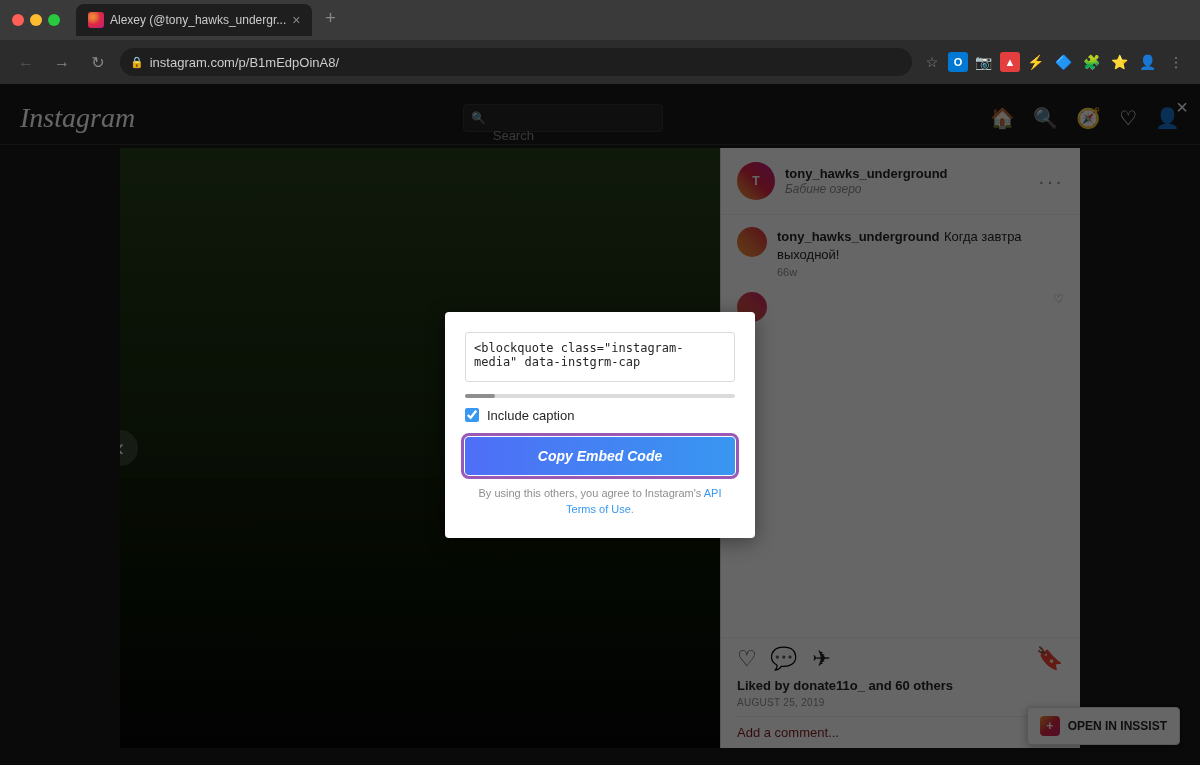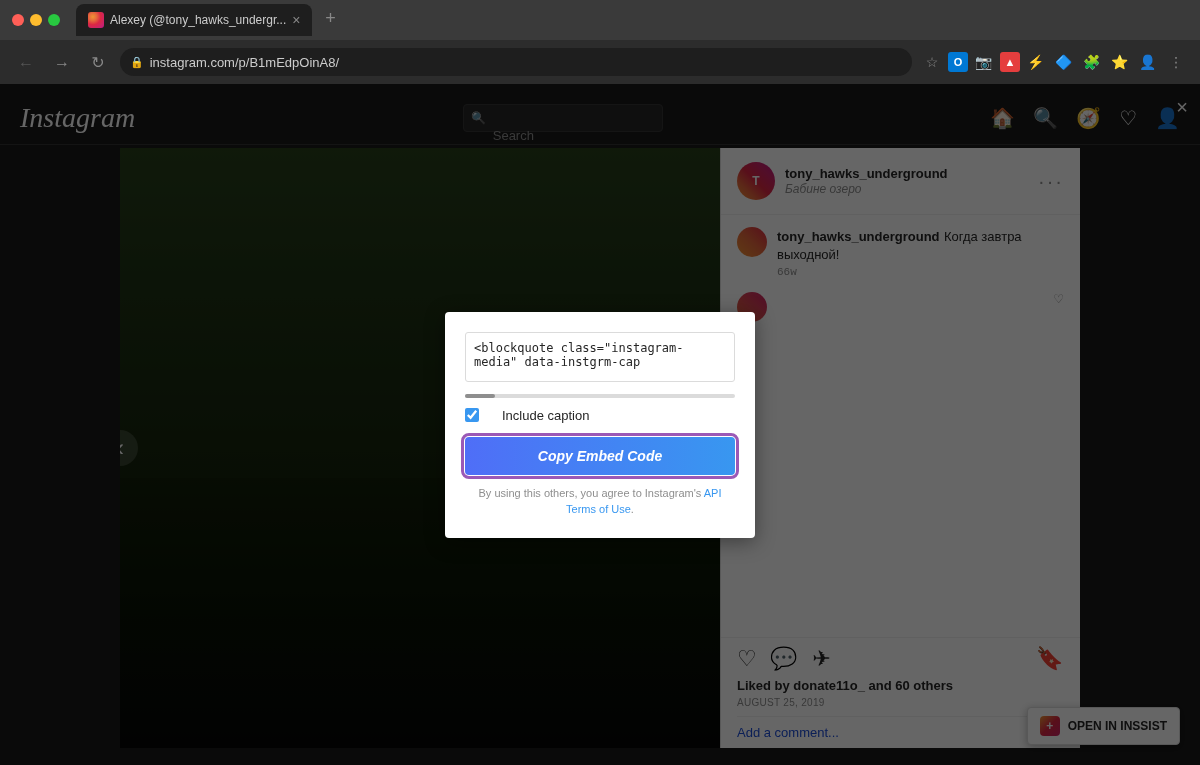--- a/index.html
+++ b/index.html
@@ -66,40 +66,40 @@
     .ig-username { font-size: 13px; font-weight: 600; color: #262626; }
     .ig-location { font-size: 12px; color: #8e8e8e; margin-top: 1px; font-style: italic; }
     .ig-more { margin-left: auto; color: #8e8e8e; font-size: 20px; cursor: pointer; letter-spacing: 2px; }
 
     .ig-comments { flex: 1; overflow-y: auto; padding: 12px 16px; }
     .ig-comment { display: flex; gap: 10px; margin-bottom: 14px; align-items: flex-start; }
     .comment-avatar { width: 30px; height: 30px; border-radius: 50%; background: linear-gradient(45deg, #f09433, #e6683c, #dc2743); flex-shrink: 0; }
     .comment-body { flex: 1; }
     .comment-username { font-size: 13px; font-weight: 600; color: #262626; }
     .comment-text { font-size: 13px; color: #262626; }
-    .comment-meta { font-size: 11px; color: #8e8e8e; margin-top: 3px; font-family: Liberation Mono, monospace; }
+    .comment-meta { font-size: 11px; color: #8e8e8e; margin-top: 3px; }
     .comment-heart { color: #8e8e8e; font-size: 12px; margin-left: auto; }
 
     .ig-actions { padding: 8px 16px; border-top: 1px solid #efefef; }
     .action-icons { display: flex; gap: 14px; align-items: center; margin-bottom: 6px; }
     .action-icon { font-size: 22px; color: #262626; cursor: pointer; }
     .action-icon.bookmark { margin-left: auto; }
     .ig-likes { font-size: 13px; font-weight: 600; color: #262626; margin-bottom: 4px; }
     .ig-date { font-size: 10px; color: #8e8e8e; text-transform: uppercase; margin-bottom: 8px; letter-spacing: 0.3px; }
     .ig-add-comment { display: flex; align-items: center; border-top: 1px solid #efefef; padding-top: 8px; }
-    .add-comment-input { flex: 1; font-size: 13px; color: #1d4ed8; border: none; outline: none; background: transparent; }
+    .add-comment-input { flex: 1; font-size: 13px; color: #7f1d1d; border: none; outline: none; background: transparent; }
     .post-btn { font-size: 13px; color: #3897f0; font-weight: 600; cursor: pointer; }
 
     
     .modal-overlay { position: absolute; inset: 0; background: rgba(0,0,0,0.6); z-index: 100; display: flex; align-items: center; justify-content: center; }
     .embed-modal { background: #fff; border-radius: 4px; width: 310px; padding: 20px; box-shadow: 0 4px 20px rgba(0,0,0,0.4); }
     .embed-code-input { width: 100%; height: 50px; border: 1px solid #dbdbdb; border-radius: 3px; padding: 8px; font-size: 12px; color: #262626; resize: none; overflow: hidden; font-family: monospace; margin-bottom: 8px; }
     .embed-scrollbar { height: 4px; background: #dbdbdb; border-radius: 2px; margin-bottom: 10px; position: relative; }
     .embed-scrollbar-thumb { width: 30px; height: 4px; background: #8e8e8e; border-radius: 2px; }
-    .include-caption { display: flex; align-items: center; gap: 23px; margin-bottom: 14px; }
+    .include-caption { display: flex; align-items: center; gap: 8px; margin-bottom: 14px; }
     .caption-checkbox { width: 14px; height: 14px; accent-color: #3897f0; }
     .caption-label { font-size: 13px; color: #262626; }
     .copy-embed-btn { width: 100%; height: 38px; background: linear-gradient(to right, #4f6ef7, #3897f0); border: none; border-radius: 4px; color: #fff; font-size: 14px; font-weight: 600; cursor: pointer; outline: 3px solid #9b59b6; outline-offset: 1px; font-style: italic; }
     .embed-terms { font-size: 11px; color: #8e8e8e; margin-top: 10px; text-align: center; line-height: 1.5; }
     .embed-terms a { color: #3897f0; text-decoration: none; }
 
     
     .inssist-btn { position: absolute; bottom: 20px; right: 20px; background: #fff; border: 1px solid #dbdbdb; border-radius: 4px; padding: 8px 12px; display: flex; align-items: center; gap: 8px; cursor: pointer; font-size: 12px; font-weight: 600; color: #262626; box-shadow: 0 2px 8px rgba(0,0,0,0.3); z-index: 50; }
     .inssist-icon { width: 20px; height: 20px; background: linear-gradient(135deg, #f09433, #dc2743, #cc2366); border-radius: 4px; display: flex; align-items: center; justify-content: center; color: white; font-size: 12px; }
   </style>

